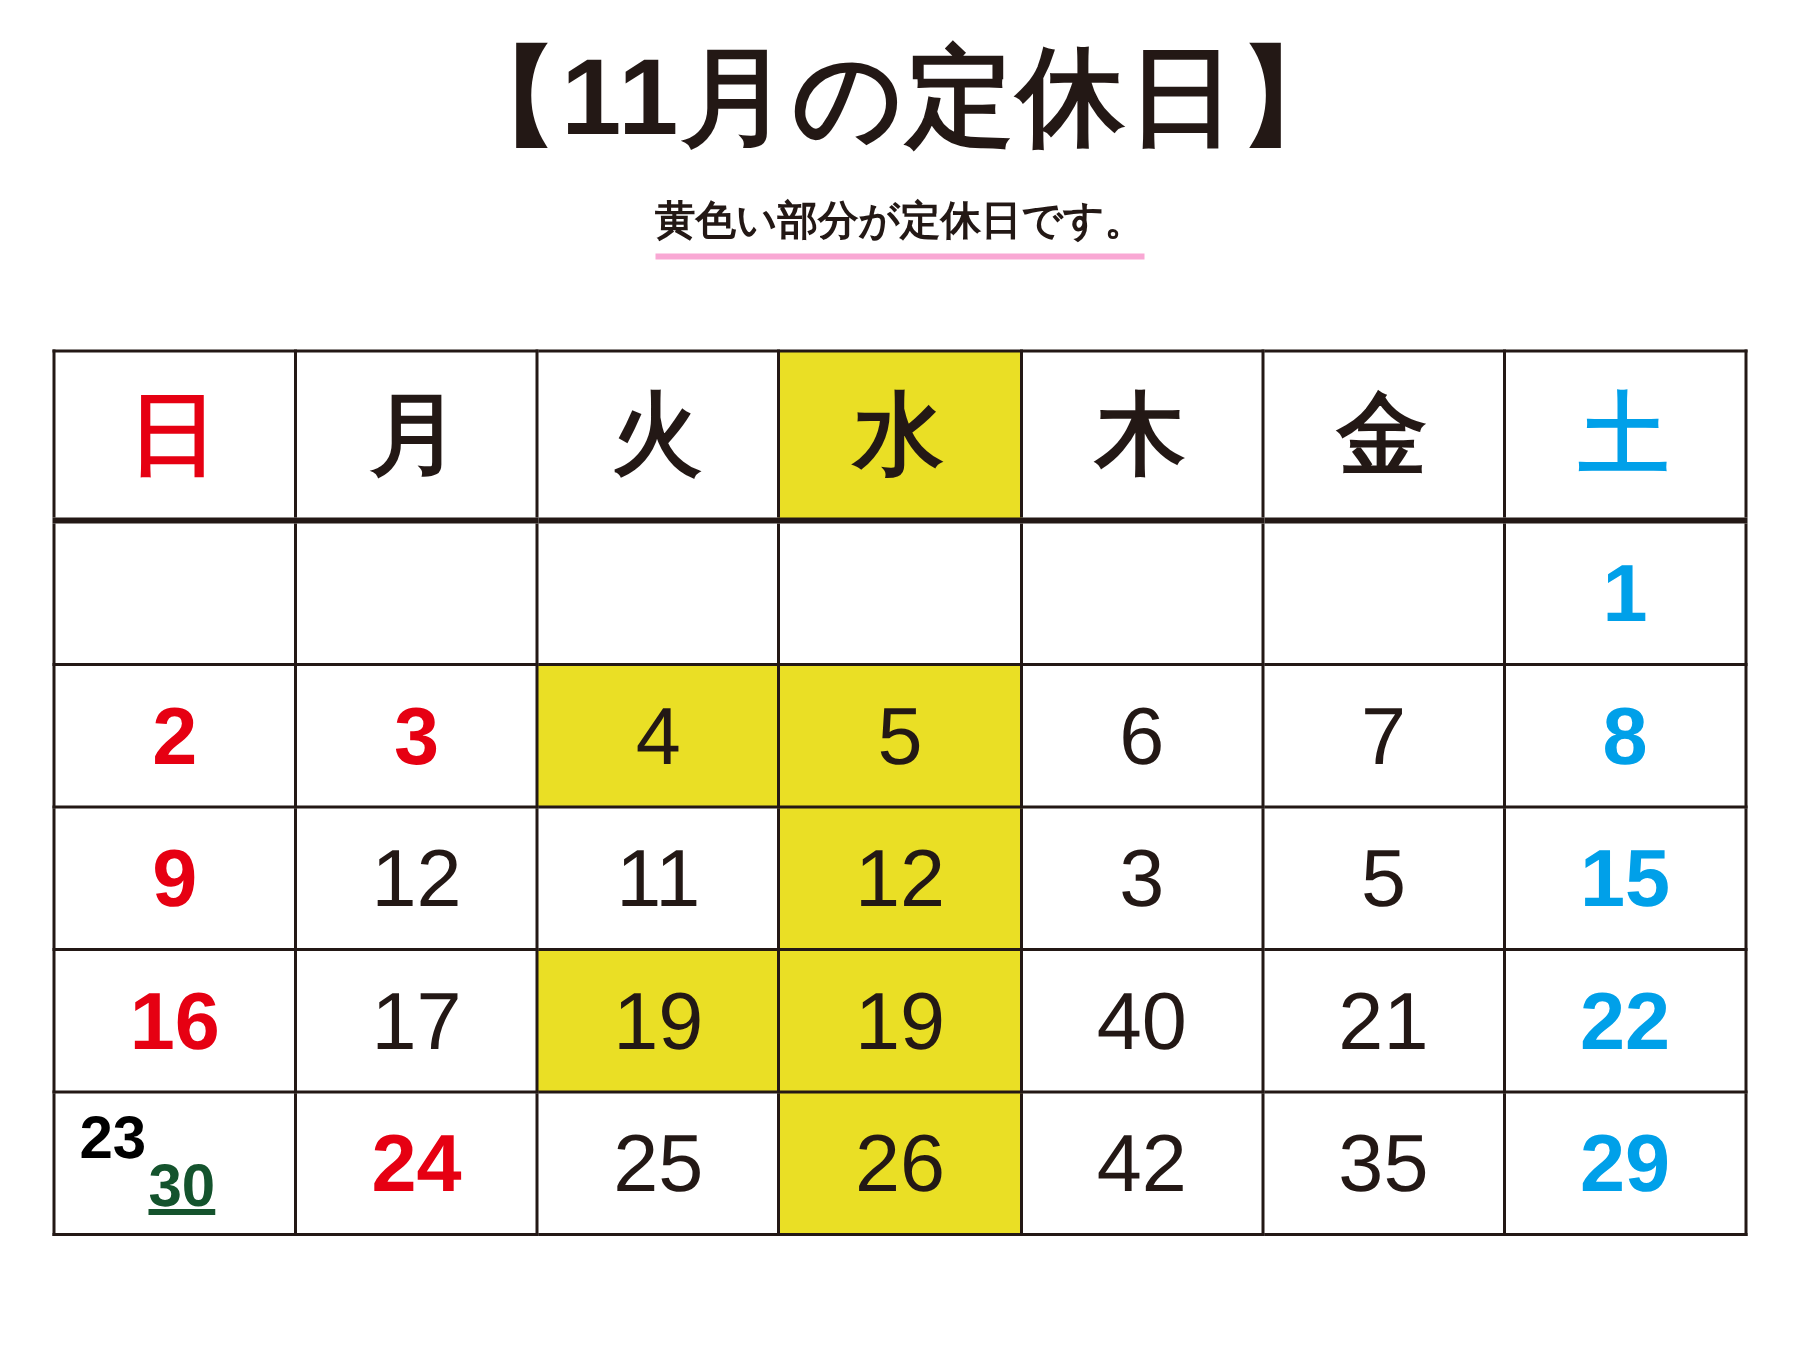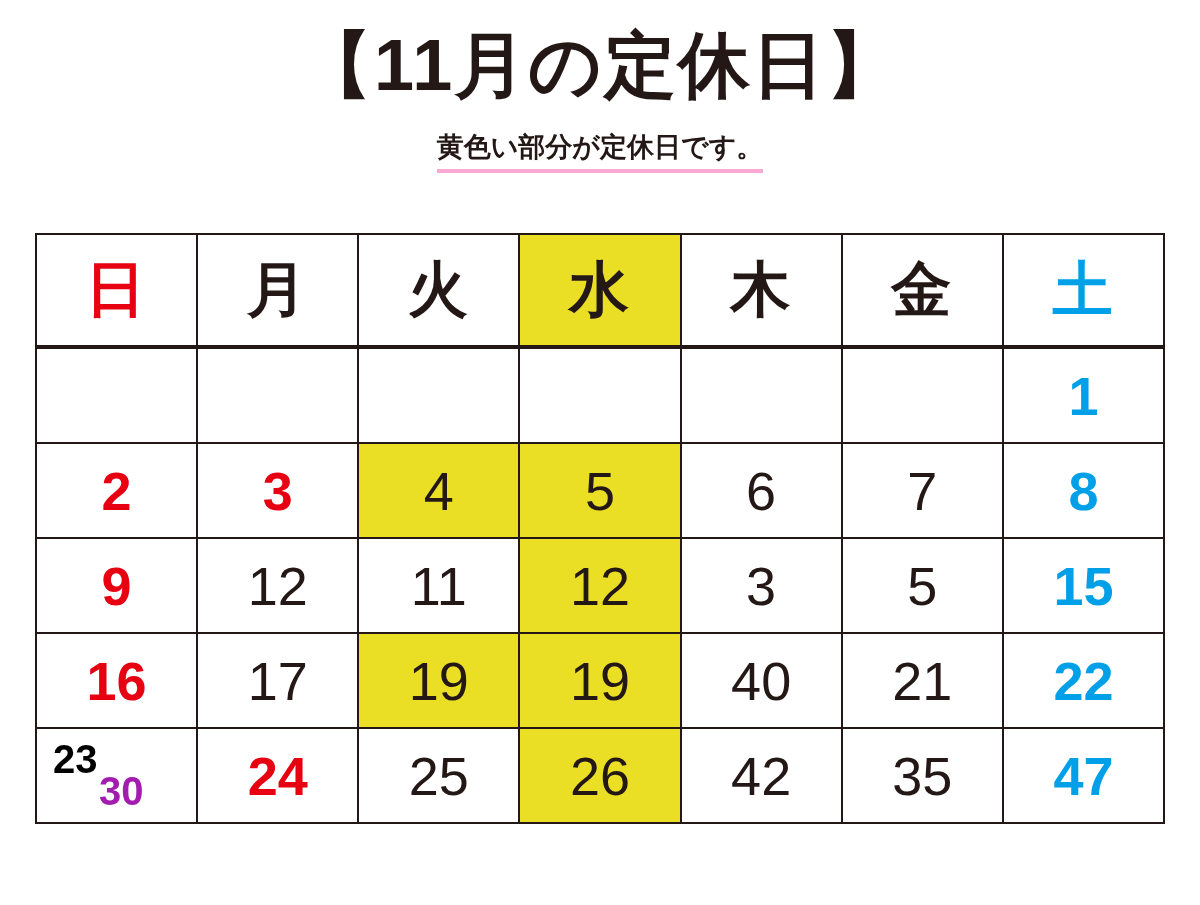--- a/index.html
+++ b/index.html
@@ -104,23 +104,24 @@
     font-size: 40px;
     color: #000000;
     font-weight: bold;
     line-height: 1;
   }
   .dual .d30 {
     position: absolute;
     left: 62px;
     top: 42px;
     font-size: 40px;
-    color: #a21caf;
+    color: #14532d;
     font-weight: bold;
     line-height: 1;
+    text-decoration: underline;
   }
 </style>
 </head>
 <body>
 
 <div class="page">
 
   <h1 class="title">【11月の定休日】</h1>
 
   <div class="subtitle-wrap">
@@ -184,18 +185,18 @@
           <div class="dual">
             <span class="d23">23</span>
             <span class="d30">30</span>
           </div>
         </td>
         <td class="sun-num">24</td>
         <td>25</td>
         <td class="holiday">26</td>
         <td>42</td>
         <td>35</td>
-        <td class="sat-num">47</td>
+        <td class="sat-num">29</td>
       </tr>
     </tbody>
   </table>
 
 </div>
 
 </body></html>

